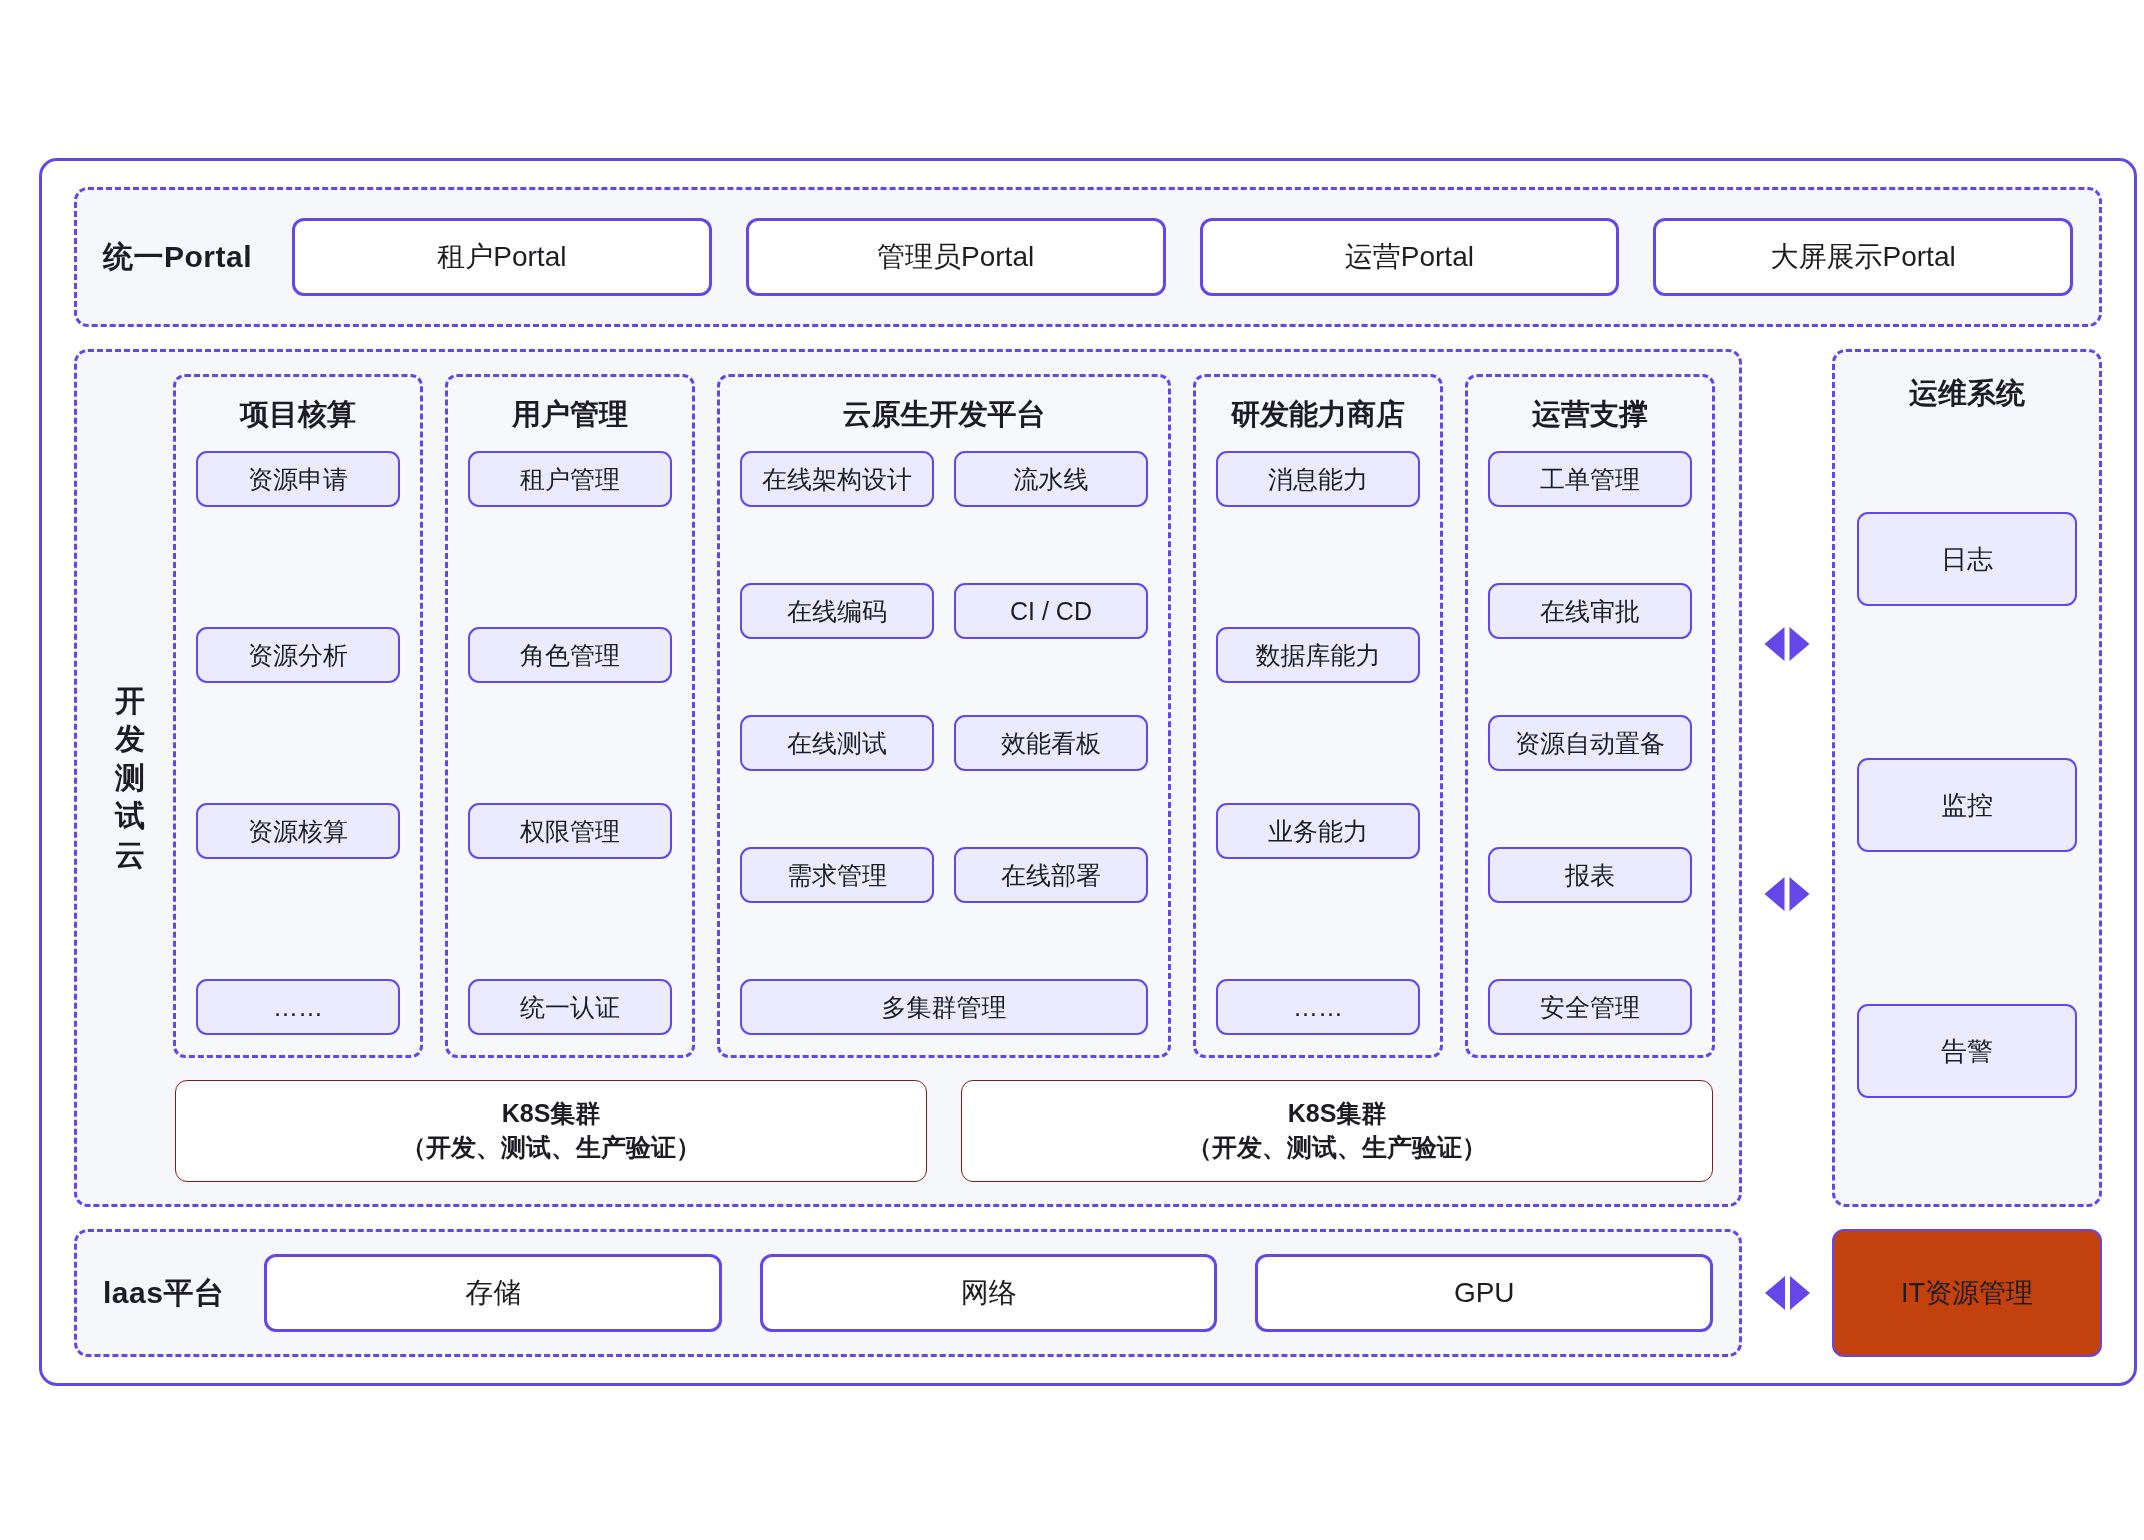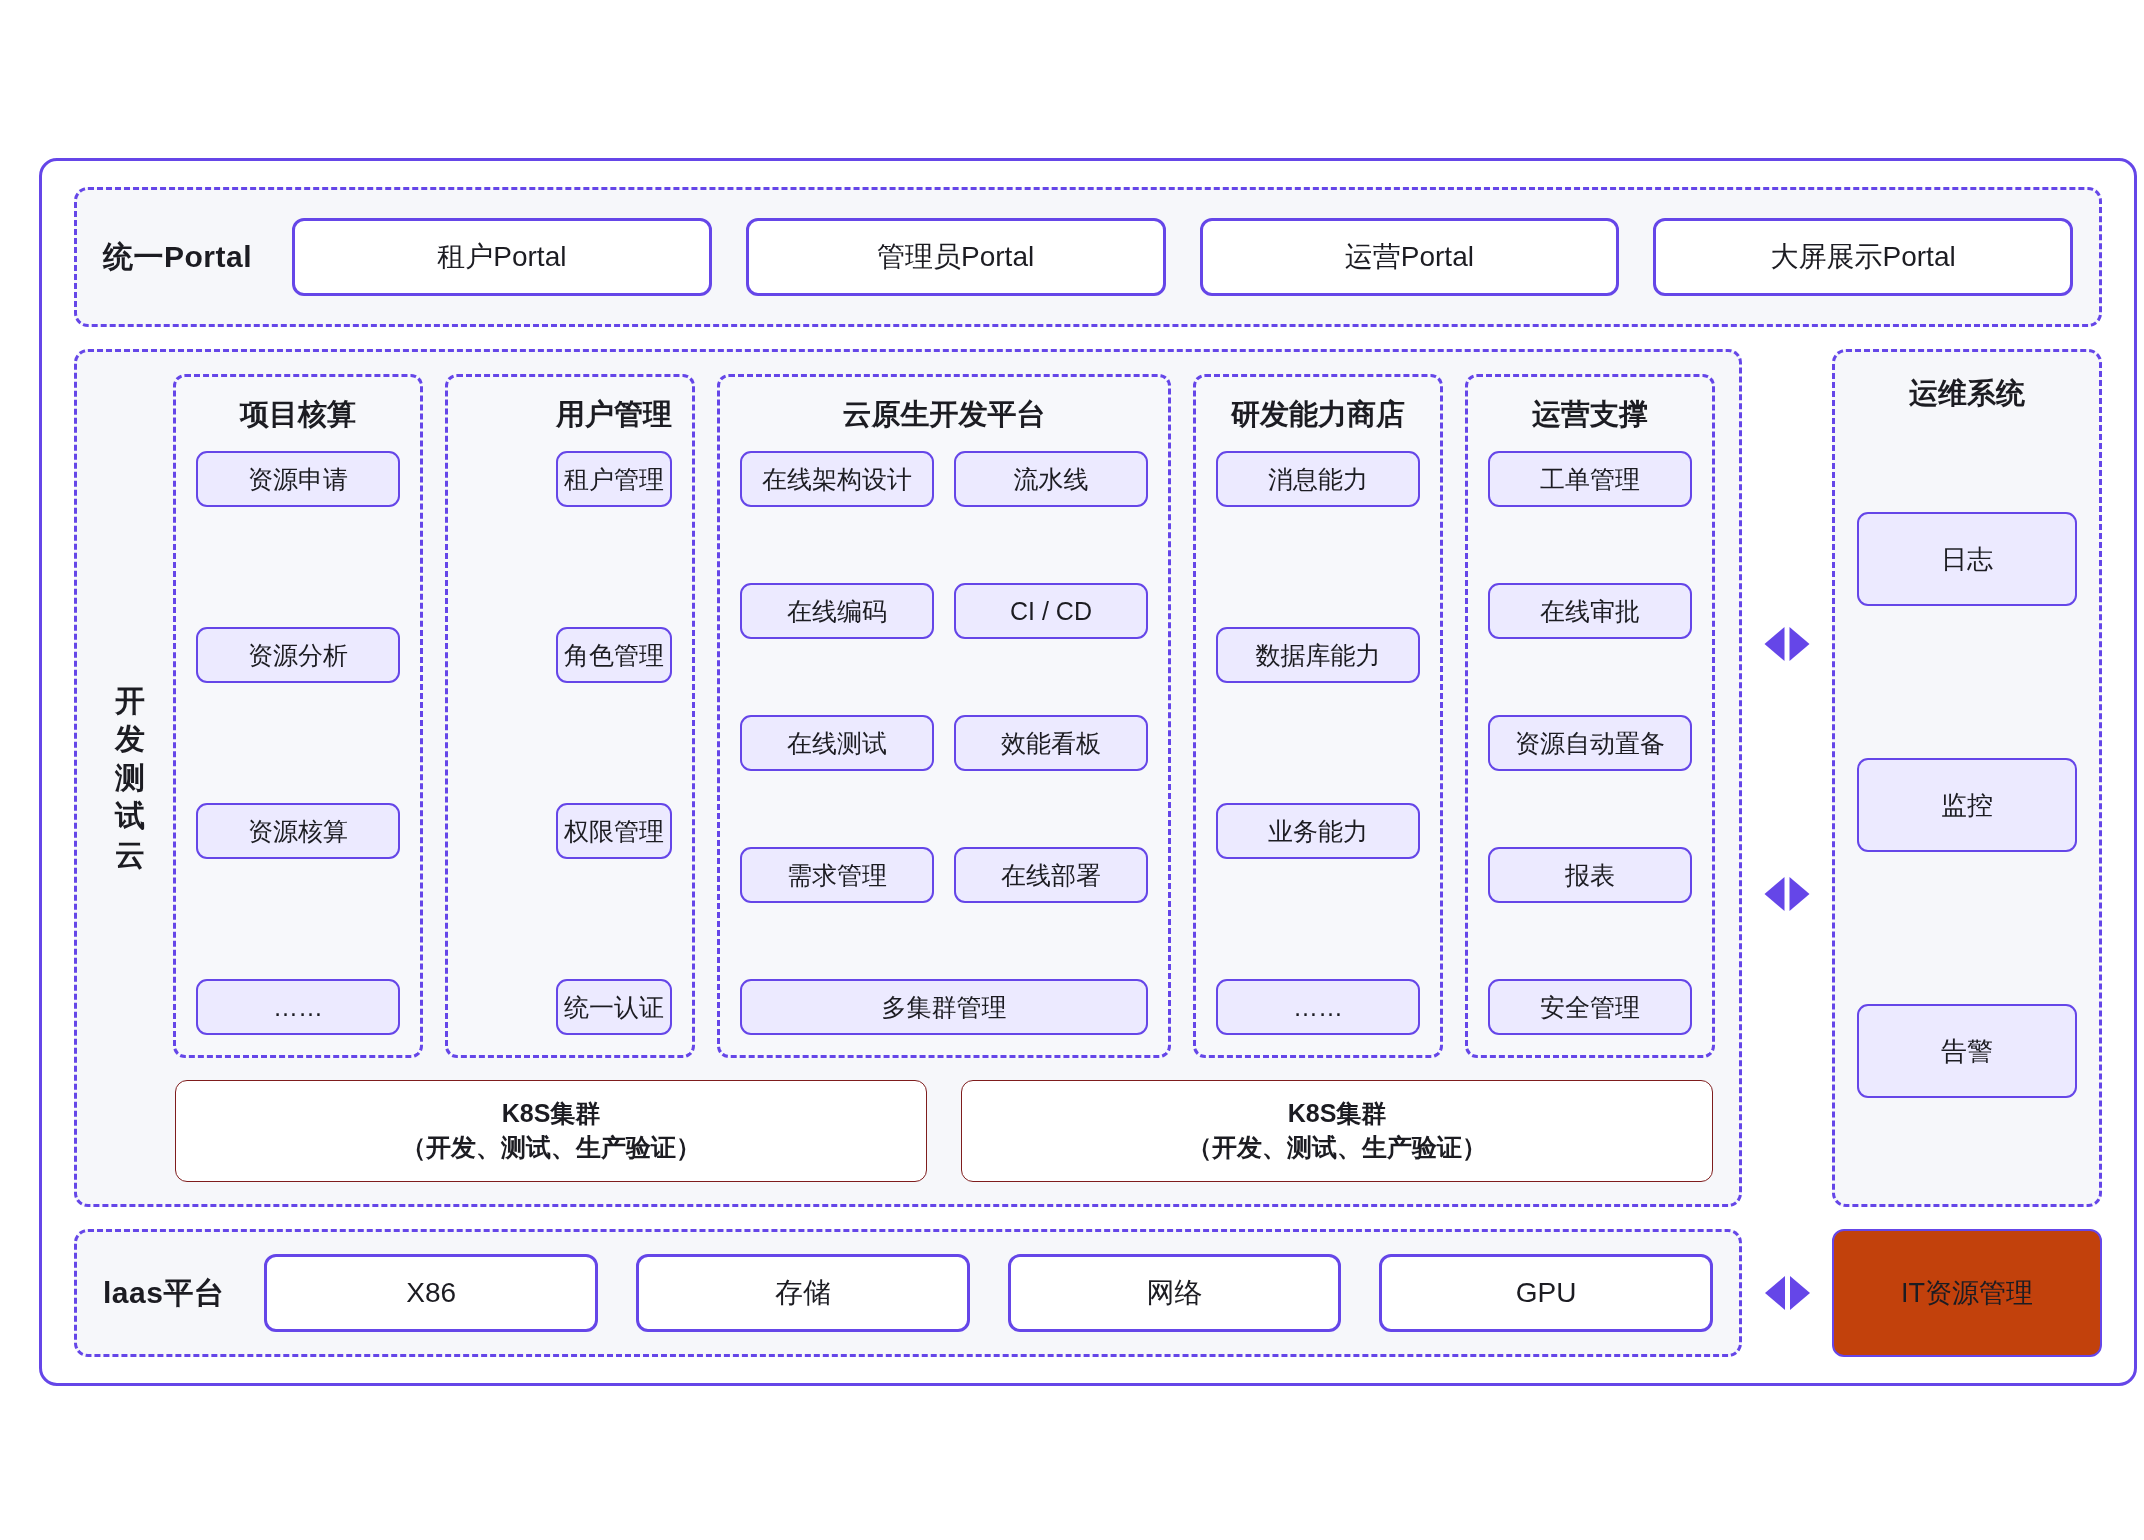--- a/index.html
+++ b/index.html
@@ -116,21 +116,21 @@
   .col {
     border: 3px dashed #6546e8;
     border-radius: 12px;
     background: #f7f8fb;
     padding: 18px 20px 20px;
     display: flex;
     flex-direction: column;
     min-width: 0;
   }
   .col-1 { flex: 0 0 250px; }
-  .col-2 { flex: 0 0 250px; align-items: flex-end; }
+  .col-2 { flex: 0 0 250px; }
   .col-3 { flex: 1 1 auto; }
   .col-4 { flex: 0 0 250px; }
   .col-5 { flex: 0 0 250px; }
 
   .col-title {
     font-size: 29px;
     font-weight: 700;
     text-align: center;
     margin-bottom: 16px;
     white-space: nowrap;
@@ -419,21 +419,20 @@
         <div class="chip">告警</div>
       </div>
     </div>
 
   </div>
 
   <div id="bottom-row">
     <div id="iaas-band" class="band">
       <div class="band-label">laas平台</div>
       <div id="iaas-items">
-        <div class="iaas-box">X86</div>
         <div class="iaas-box">存储</div>
         <div class="iaas-box">网络</div>
         <div class="iaas-box">GPU</div>
       </div>
     </div>
 
     <div id="bottom-arrow-col">
       <div class="arrows" style="position:static;transform:none;">
         <span class="tri-l"></span>
         <span class="tri-r"></span>

